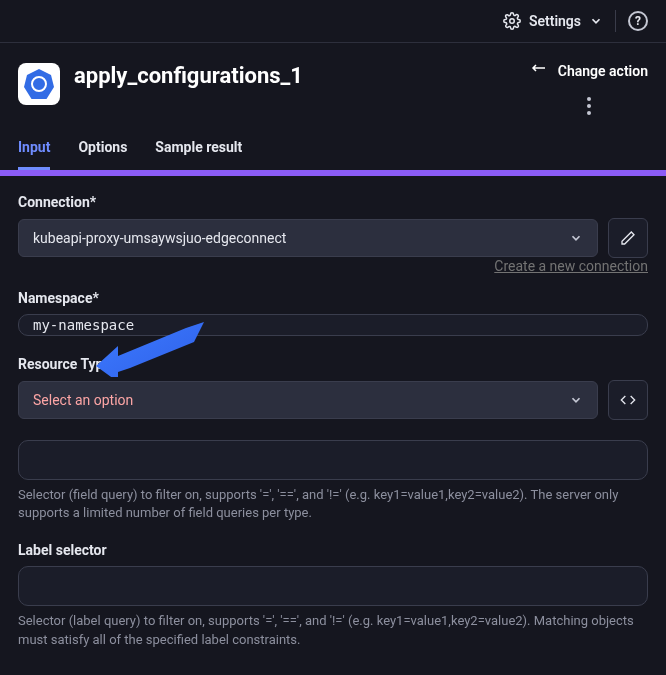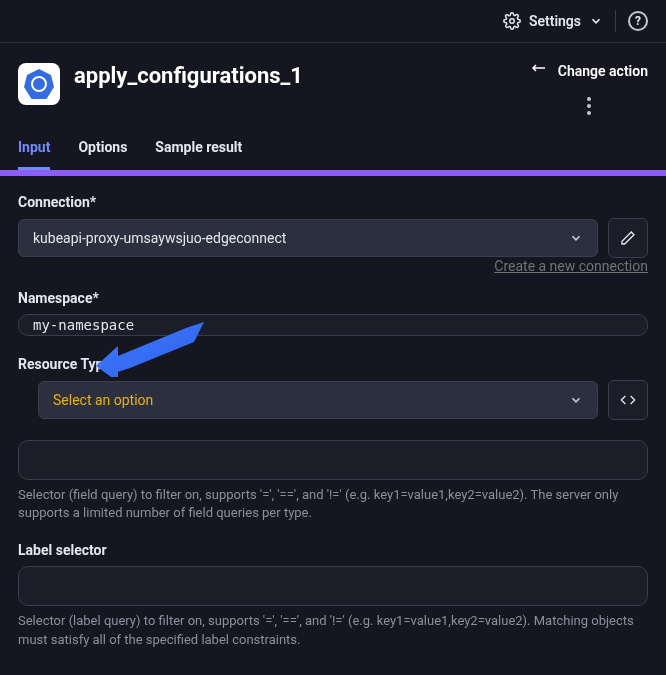--- a/index.html
+++ b/index.html
@@ -91,21 +91,21 @@
     .form-area{padding: 18px;}
     .field-label{font-size:14px;font-weight:700;color:#e5e7ee;margin-bottom:8px;display:block;}
     .row{display:flex;gap:10px;align-items:center;}
     .select{
       background:#2c2f3e; border:1px solid #3a3d4d; border-radius:6px;
       padding: 10px 14px; flex:1;
       display:flex; justify-content:space-between; align-items:center;
       cursor:pointer;
       color:#e5e7ee;
     }
-    .select.placeholder{color:#eab308;margin-left:20px;}
+    .select.placeholder{color:#fca5a5;}
     .icon-btn{
       width:40px;height:40px;border:1px solid #3a3d4d;border-radius:6px;
       background:#1b1d29;
       display:flex;align-items:center;justify-content:center;cursor:pointer;
     }
     .link{
       color:#737373;text-decoration:underline;cursor:pointer;
       display:block;text-align:right;margin-top:0;font-weight:400;
     }
     .text-input{

